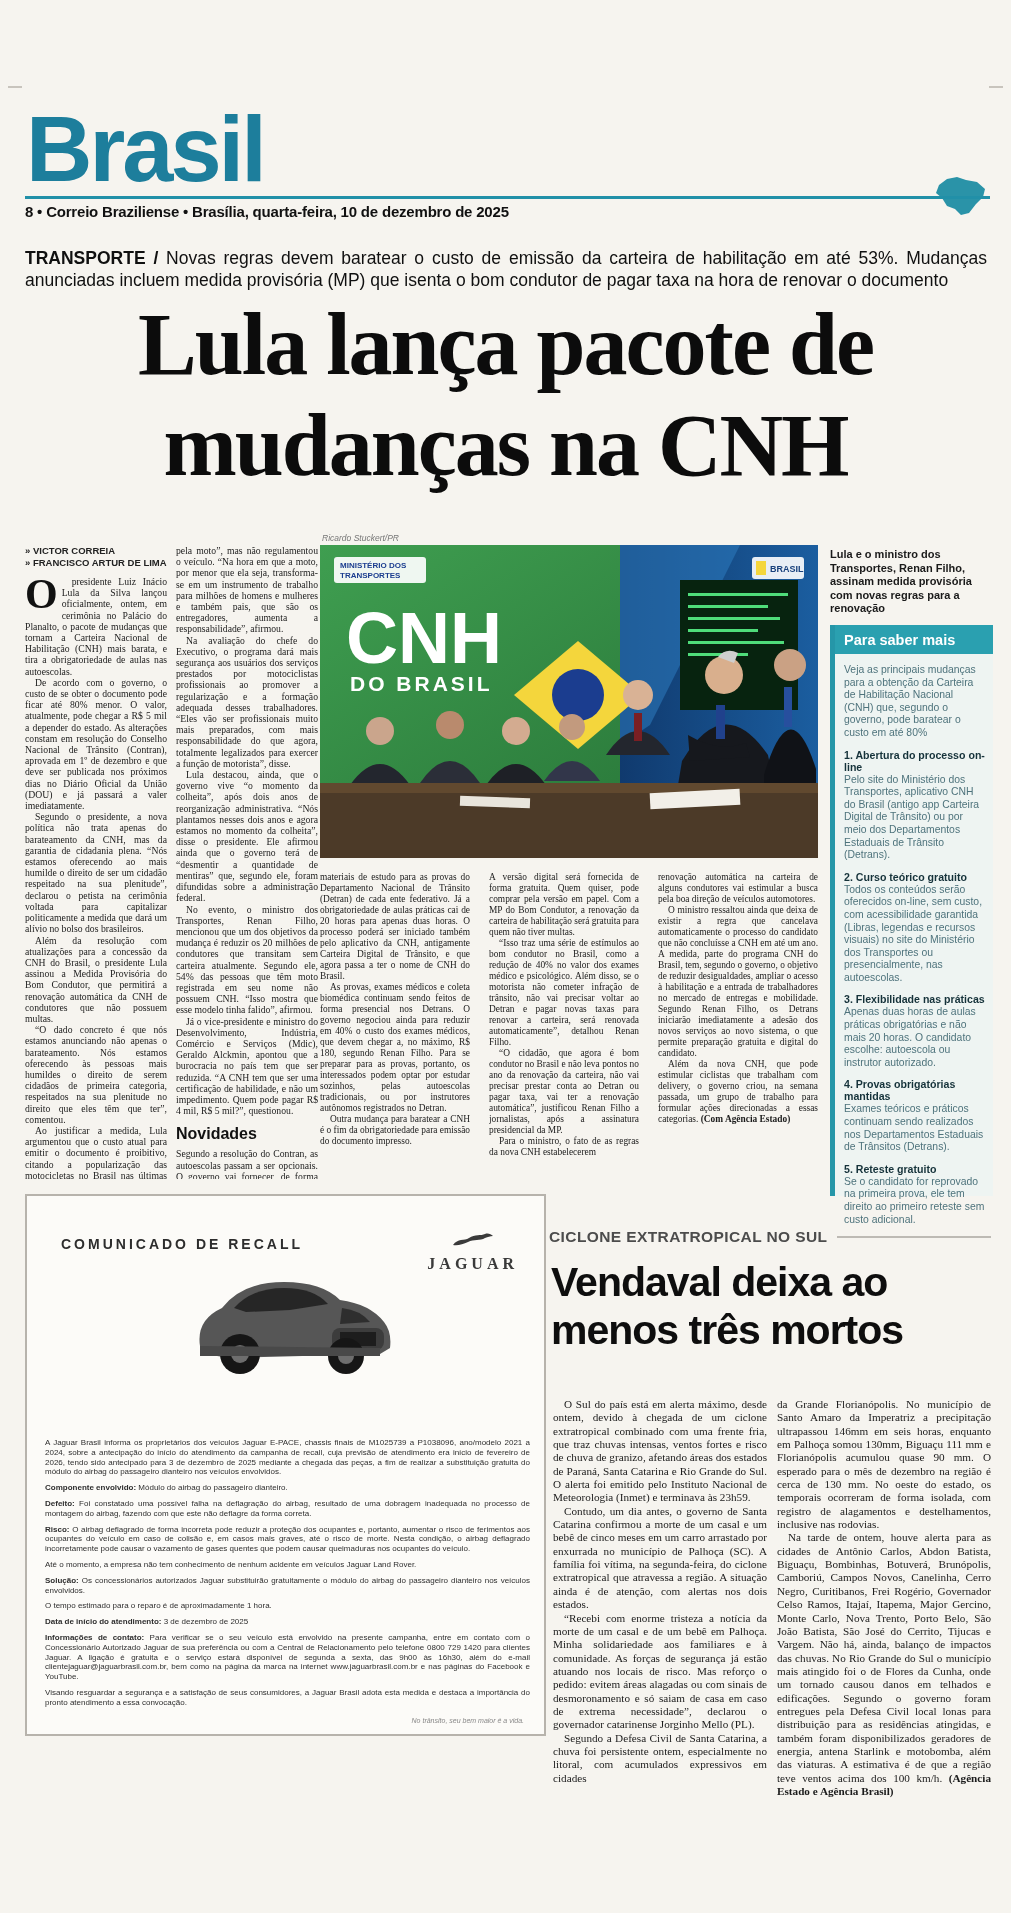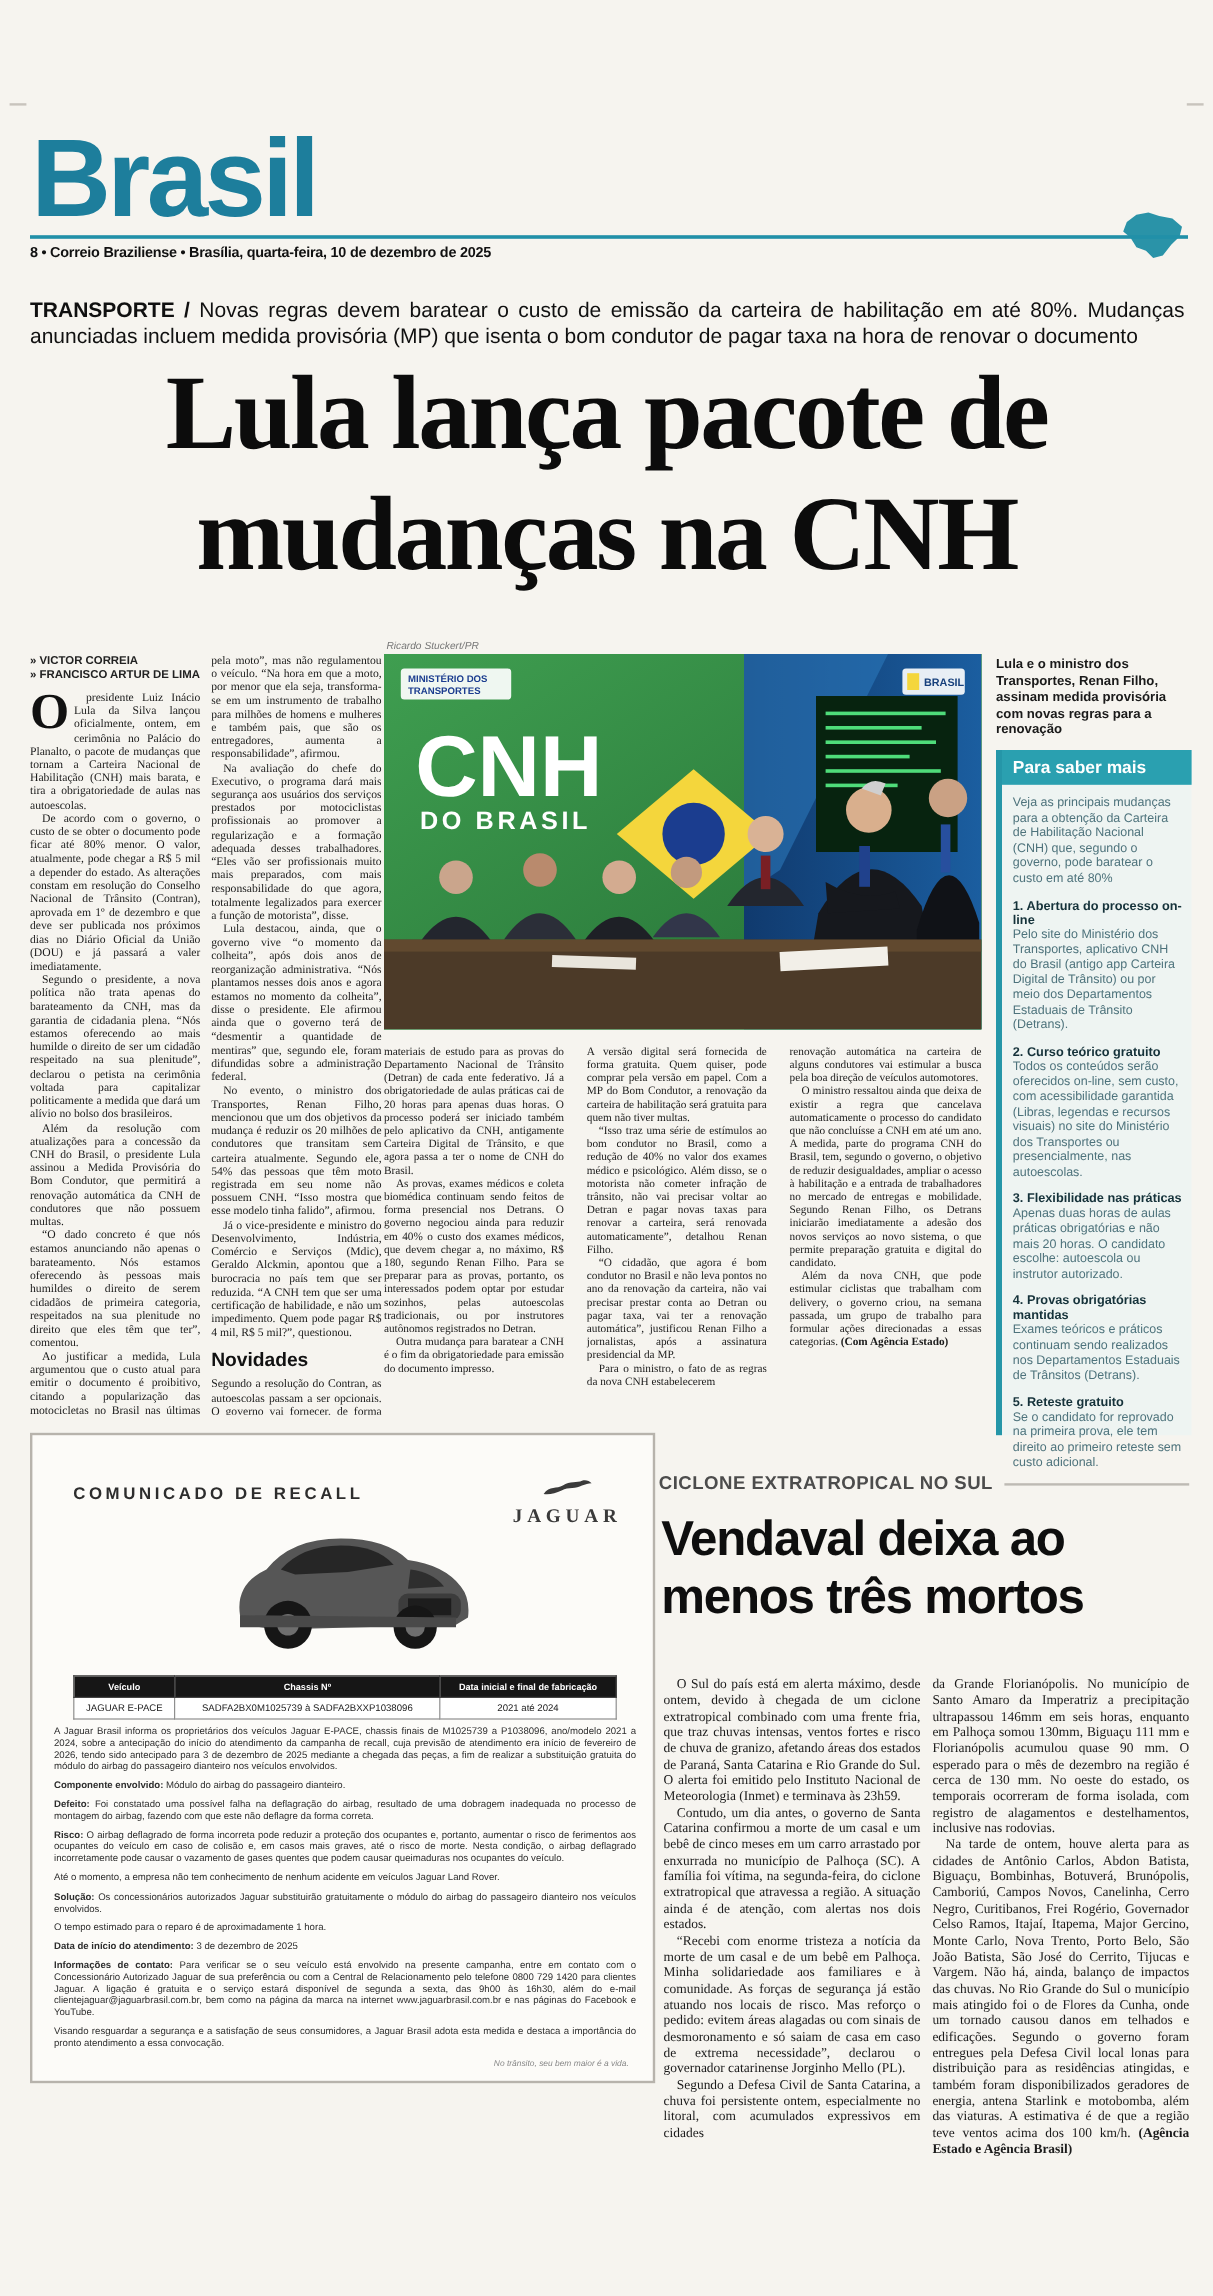--- a/index.html
+++ b/index.html
@@ -14,21 +14,21 @@
 
   
   .masthead {
     left:26px; top:106px; font-size:92px; line-height:86px; font-weight:bold;
     letter-spacing:-3px; color:#1d7e9c; font-family:"Liberation Sans", sans-serif;
   }
   .editorbox { left:560px; top:121px; width:430px; text-align:right; font-size:11.5px; line-height:13.5px; color:#222; }
   .editorbox .b { font-weight:bold; }
   .editorbox .i { font-style:italic; }
   .teal-rule { left:25px; top:196px; width:965px; height:3px; background:#2190a8; }
-  .folio { left:25px; top:203px; font-size:12px; font-weight:bold; color:#111; letter-spacing:-0.2px; }
+  .folio { left:25px; top:203px; font-size:15px; font-weight:bold; color:#111; letter-spacing:-0.2px; }
   .mapicon { left:933px; top:176px; width:54px; height:40px; }
 
   
   .kicker { left:25px; top:248px; width:962px; font-size:17.5px; line-height:21.5px; color:#101010; text-align:justify; }
   .kicker b { font-weight:bold; }
 
   
   .headline {
     left:0; top:294px; width:1011px; text-align:center;
     font-family:"Liberation Serif", serif; font-weight:bold;
@@ -102,21 +102,21 @@
   <div class="cropmark" style="left:989px"></div>
 
   <div class="abs masthead">Brasil</div>
   <svg class="abs mapicon" viewBox="0 0 54 40">
     <path fill="#2a93a8" d="M14,3 L24,1 L33,4 L44,6 L52,13 L50,21 L43,28 L36,37 L28,39 L22,33 L14,30 L9,22 L3,17 L6,9 Z"></path>
   </svg>
   <div class="abs teal-rule"></div>
   <div class="abs folio">8 • Correio Braziliense • Brasília, quarta-feira, 10 de dezembro de 2025</div>
 
   <div class="abs kicker">
-    <b>TRANSPORTE /</b><span> Novas regras devem baratear o custo de emissão da carteira de habilitação em até 80%. Mudanças anunciadas incluem medida provisória (MP) que isenta o bom condutor de pagar taxa na hora de renovar o documento</span>
+    <b>TRANSPORTE /</b><span> Novas regras devem baratear o custo de emissão da carteira de habilitação em até 53%. Mudanças anunciadas incluem medida provisória (MP) que isenta o bom condutor de pagar taxa na hora de renovar o documento</span>
   </div>
 
   <div class="abs headline">
     <div>Lula lança pacote de</div>
     <div>mudanças na CNH</div>
   </div>
 
   <div class="abs bodycol" style="left:25px;width:142px">
     <div class="bylines">
         <p>» VICTOR CORREIA</p>
@@ -292,34 +292,20 @@
       <path d="M52,46 q18,-20 50,-20 q30,0 44,16 l-38,6 -44,2 Z" fill="#262626"></path>
       <path d="M160,46 q18,2 28,14 l-30,2 Z" fill="#2e2e2e"></path>
       <rect x="150" y="66" width="52" height="22" rx="8" fill="#3c3c3c"></rect>
       <rect x="158" y="70" width="36" height="14" fill="#1d1d1d"></rect>
       <circle cx="58" cy="92" r="20" fill="#161616"></circle>
         <circle cx="58" cy="92" r="9" fill="#6e6e6e"></circle>
       <circle cx="164" cy="94" r="18" fill="#161616"></circle>
         <circle cx="164" cy="94" r="8" fill="#6e6e6e"></circle>
       <path d="M18,84 l180,2 0,8 -180,0 Z" fill="#494949"></path>
     </svg>
-    <table class="ad-table">
-      <tbody>
-          <tr>
-            <th>Veículo</th>
-            <th>Chassis Nº</th>
-            <th>Data inicial e final de fabricação</th>
-          </tr>
-      <tr>
-            <td>JAGUAR E-PACE</td>
-            <td>SADFA2BX0M1025739 à SADFA2BXXP1038096</td>
-            <td>2021 até 2024</td>
-          </tr>
-    </tbody>
-      </table>
     <div class="ad-text">
         <p>A Jaguar Brasil informa os proprietários dos veículos Jaguar E-PACE, chassis finais de M1025739 a P1038096, ano/modelo 2021 a 2024, sobre a antecipação do início do atendimento da campanha de recall, cuja previsão de atendimento era início de fevereiro de 2026, tendo sido antecipado para 3 de dezembro de 2025 mediante a chegada das peças, a fim de realizar a substituição gratuita do módulo do airbag do passageiro dianteiro nos veículos envolvidos.</p>
         <p><b>Componente envolvido: </b>Módulo do airbag do passageiro dianteiro.</p>
         <p><b>Defeito: </b>Foi constatado uma possível falha na deflagração do airbag, resultado de uma dobragem inadequada no processo de montagem do airbag, fazendo com que este não deflagre da forma correta.</p>
         <p><b>Risco: </b>O airbag deflagrado de forma incorreta pode reduzir a proteção dos ocupantes e, portanto, aumentar o risco de ferimentos aos ocupantes do veículo em caso de colisão e, em casos mais graves, até o risco de morte. Nesta condição, o airbag deflagrado incorretamente pode causar o vazamento de gases quentes que podem causar queimaduras nos ocupantes do veículo.</p>
         <p>Até o momento, a empresa não tem conhecimento de nenhum acidente em veículos Jaguar Land Rover.</p>
         <p><b>Solução: </b>Os concessionários autorizados Jaguar substituirão gratuitamente o módulo do airbag do passageiro dianteiro nos veículos envolvidos.</p>
         <p>O tempo estimado para o reparo é de aproximadamente 1 hora.</p>
         <p><b>Data de início do atendimento: </b>3 de dezembro de 2025</p>
         <p><b>Informações de contato: </b>Para verificar se o seu veículo está envolvido na presente campanha, entre em contato com o Concessionário Autorizado Jaguar de sua preferência ou com a Central de Relacionamento pelo telefone 0800 729 1420 para clientes Jaguar. A ligação é gratuita e o serviço estará disponível de segunda a sexta, das 9h00 às 16h30, além do e-mail clientejaguar@jaguarbrasil.com.br, bem como na página da marca na internet www.jaguarbrasil.com.br e nas páginas do Facebook e YouTube.</p>

